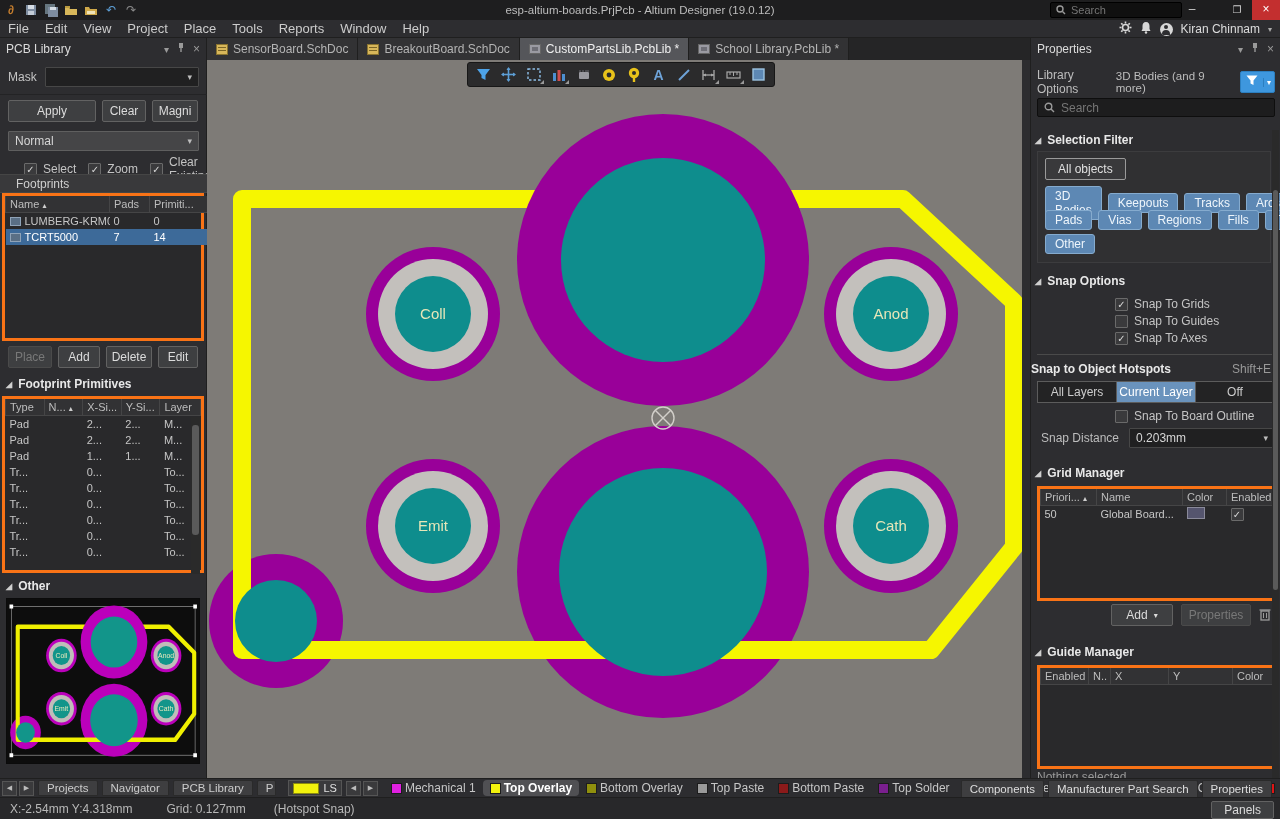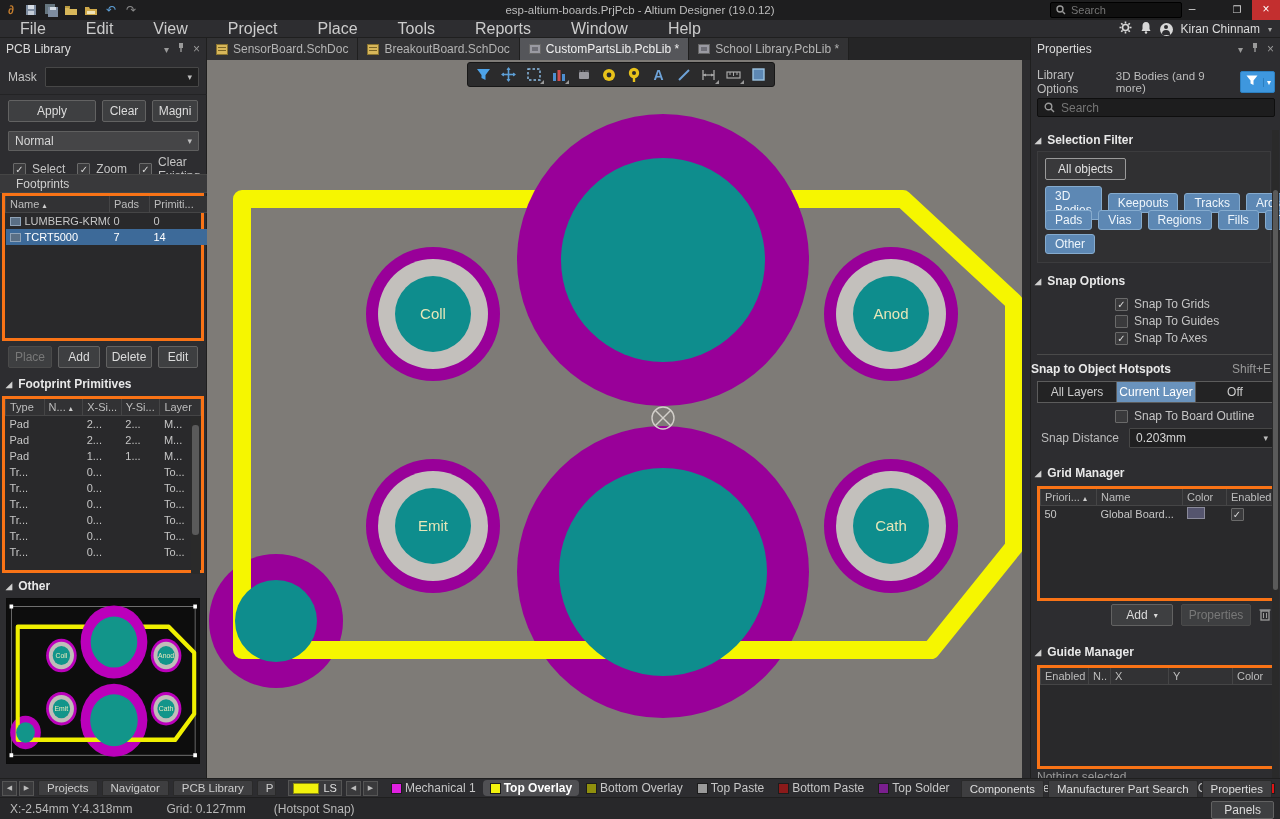--- a/index.html
+++ b/index.html
@@ -19,21 +19,21 @@
   .tb-title { left:0; top:0; width:1280px; height:20px; text-align:center; line-height:20px; color:#bdbdbd; font-size:11.5px; }
   .tb-search { left:1050px; top:2px; width:132px; height:16px; background:#101010; border:1px solid #000; border-radius:2px; display:flex; align-items:center; padding:0 5px; gap:5px; }
   .tb-search input { background:transparent; border:none; outline:none; color:#bbb; font-size:11px; width:100px; font-family:inherit; }
   .winbtn { top:0; height:20px; text-align:center; line-height:19px; color:#cfcfcf; font-size:12px; }
   .win-min { left:1172px; width:40px; }
   .win-max { left:1222px; width:30px; font-size:10px; }
   .win-close { left:1252px; width:28px; background:#c32f2f; color:#fff; }
 
   
   .menubar { left:0; top:20px; width:1280px; height:18px; background:#2d2d30; border-bottom:1px solid #1f1f1f; display:flex; align-items:center; }
-  .menu-item { padding:0 20px; color:#cccccc; font-size:16px; line-height:18px; }
+  .menu-item { padding:0 8px; color:#cccccc; font-size:13px; line-height:18px; }
   .menu-right { position:absolute; right:8px; top:0; height:18px; display:flex; align-items:center; gap:8px; color:#ddd; }
   .avatar { width:13px; height:13px; border-radius:50%; background:#d8d8d8; position:relative; overflow:hidden; }
   .avatar:before { content:""; position:absolute; left:4.5px; top:2px; width:4px; height:4px; border-radius:50%; background:#2d2d30; }
   .avatar:after  { content:""; position:absolute; left:2.5px; top:7px; width:8px; height:5px; border-radius:4px 4px 0 0; background:#2d2d30; }
 
   
   .panel-header { height:22px; display:flex; align-items:center; padding:0 6px; color:#dcdcdc; font-size:12px; }
   .ph-icons { margin-left:auto; display:flex; gap:8px; color:#9a9a9a; font-size:10px; align-items:center; }
   .sec-head { display:flex; align-items:center; gap:6px; color:#e8e8e8; font-weight:bold; font-size:12px; }
   .sec-tri { color:#cfcfcf; font-size:8px; }
@@ -218,21 +218,21 @@
     <div class="btn" style="width:46px; height:22px;">Magni</div>
   </div>
 
   <div class="lp-row" style="top:93px; padding:0 8px;">
     <div class="dd" style="height:20px; background:#454547; border-color:#5f5f5f;">
       <span>Normal</span>
       <span class="caret">▾</span>
     </div>
   </div>
 
-  <div class="lp-row flex" style="top:117px; padding:0 13px; gap:0;">
+  <div class="lp-row flex" style="top:117px; padding:0 24px; gap:0;">
     <span class="cb checked"></span>
     <span class="cblabel">Select</span>
     <span class="cb checked" style="margin-left:12px;"></span>
     <span class="cblabel">Zoom</span>
     <span class="cb checked" style="margin-left:12px;"></span>
     <span class="cblabel">Clear Existing</span>
   </div>
 
   <div class="lp-row fp-bar" style="top:136px; height:19px;">
     <span>Footprints</span>

